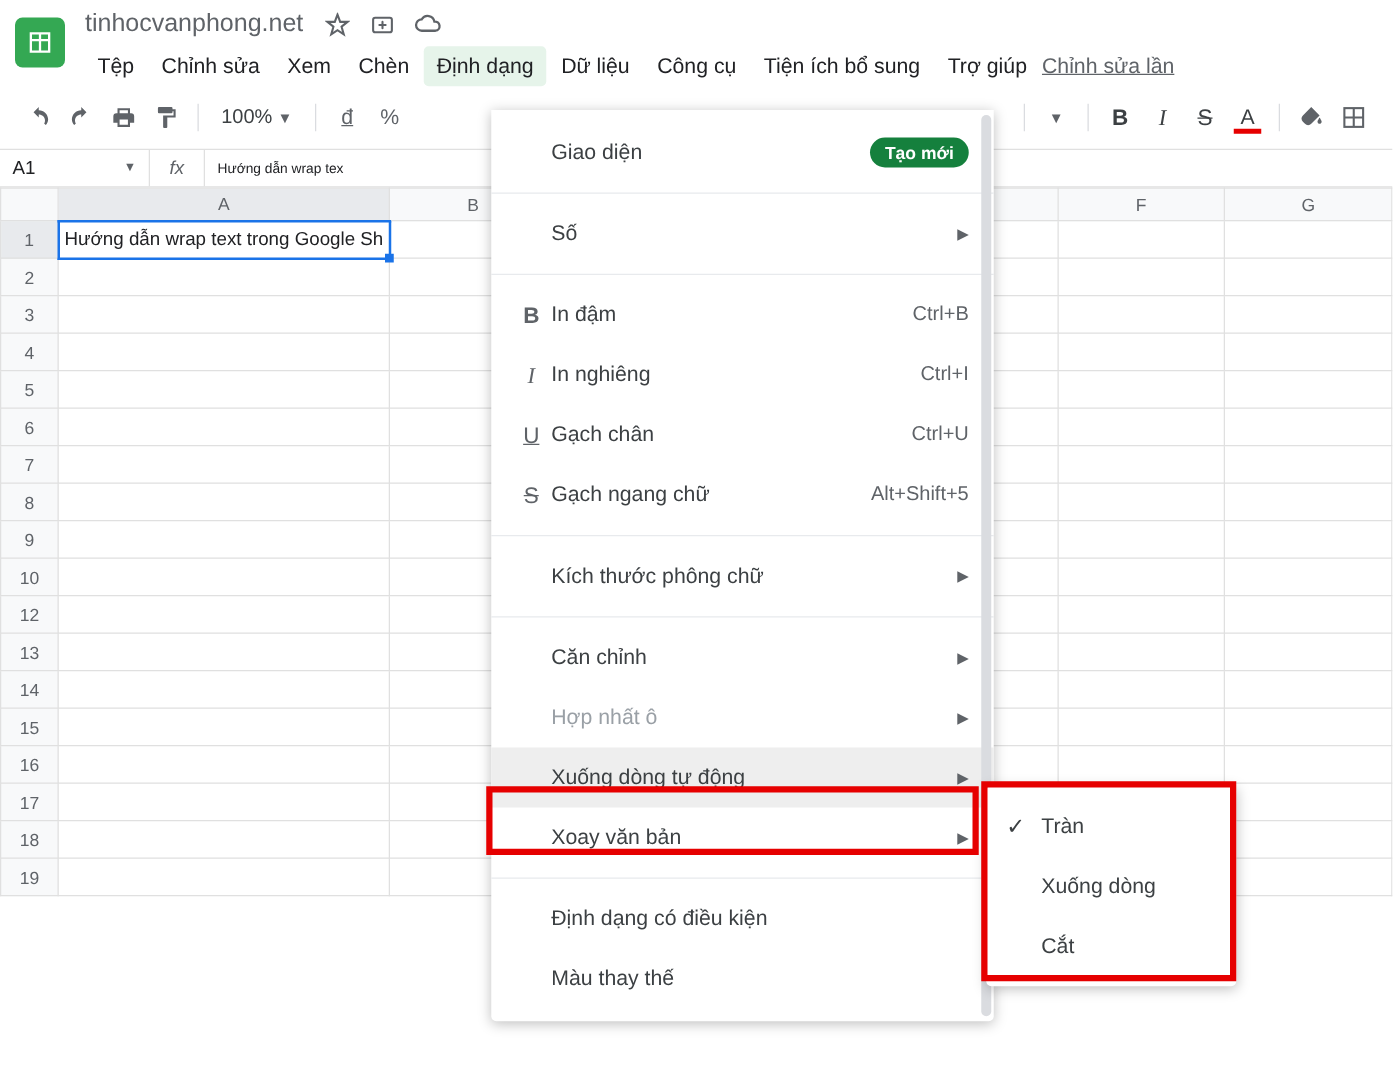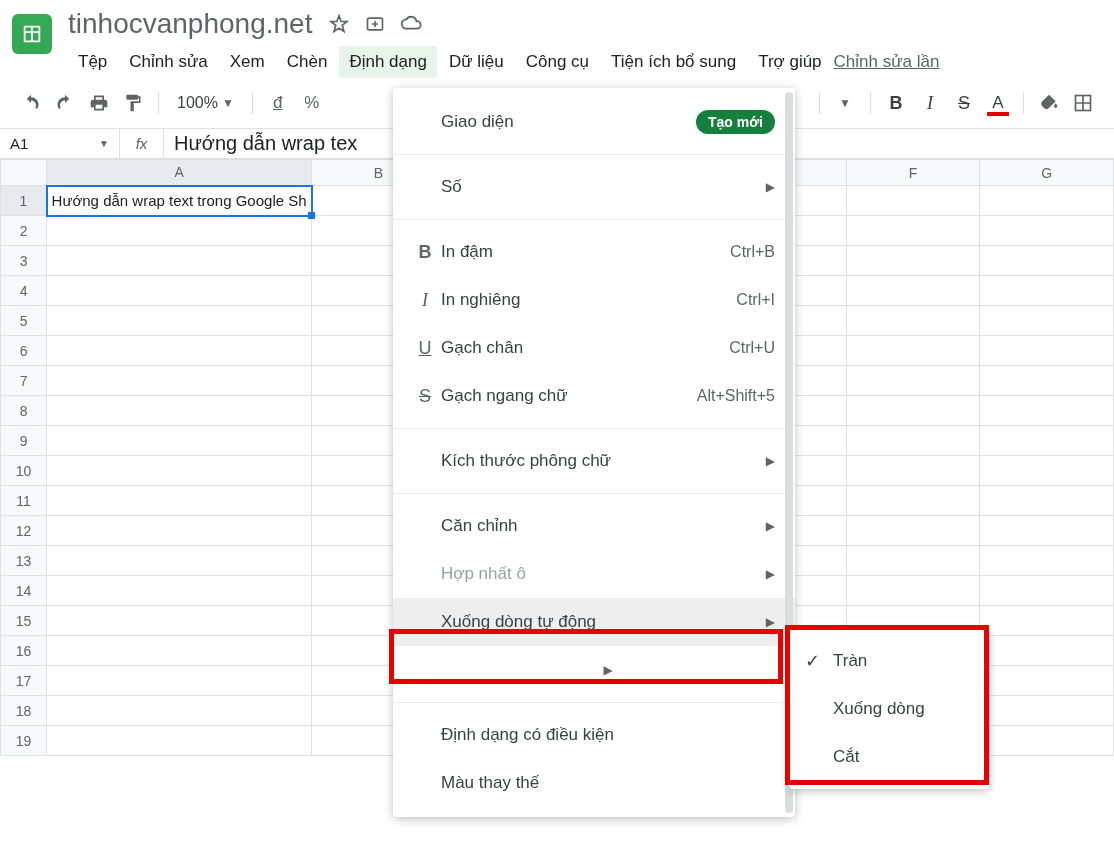--- a/index.html
+++ b/index.html
@@ -3,41 +3,41 @@
 <meta charset="utf-8">
 <style>
   * { box-sizing: border-box; margin: 0; padding: 0; }
   body { font-family: Arial, "Helvetica Neue", sans-serif; font-size: 14px; color: #202124; background: #fff; width: 1114px; height: 858px; overflow: hidden; position: relative; }
   
   .header { display: flex; align-items: flex-start; padding: 8px 12px 0 12px; }
   .logo { width: 40px; height: 40px; background: #34a853; border-radius: 6px; display: flex; align-items: center; justify-content: center; margin-right: 16px; margin-top: 6px; flex-shrink: 0; }
   .logo svg { fill: #fff; }
   .header-main { flex: 1; }
   .title-row { display: flex; align-items: center; gap: 16px; margin-bottom: 6px; }
-  .doc-title { font-size: 28px; color: #5f6368; font-weight: 400; }
+  .doc-title { font-size: 20px; color: #5f6368; font-weight: 400; }
   .title-icons { display: flex; gap: 14px; color: #5f6368; }
   .title-icons span { display: inline-flex; align-items: center; justify-content: center; width: 22px; height: 22px; }
   
   .menubar { display: flex; gap: 2px; }
   .menubar-item { padding: 6px 10px; font-size: 17px; color: #202124; border-radius: 4px; cursor: pointer; }
   .menubar-item.active { background: #e6f4ea; }
   .last-edit { color: #5f6368; text-decoration: underline; margin-left: 0; padding: 6px 0; font-size: 17px; }
   
   .toolbar { display: flex; align-items: center; padding: 10px 16px; border-bottom: 1px solid #e0e0e0; gap: 4px; }
   .toolbar .tb-btn { width: 30px; height: 30px; display: inline-flex; align-items: center; justify-content: center; color: #5f6368; cursor: pointer; }
   .toolbar .sep { width: 1px; height: 22px; background: #dadce0; margin: 0 6px; }
   .zoom { display: flex; align-items: center; gap: 4px; font-size: 16px; color: #3c4043; padding: 0 8px; }
   .zoom .arrow { color: #5f6368; font-size: 12px; }
   .spacer { flex: 1; }
   
   .fxbar { display: flex; align-items: center; border-bottom: 1px solid #e0e0e0; height: 30px; }
   .cellref { width: 120px; padding: 0 10px; border-right: 1px solid #e0e0e0; display: flex; align-items: center; height: 100%; font-size: 15px; }
   .cellref .arrow { margin-left: auto; color: #5f6368; font-size: 10px; }
   .fx-icon { width: 44px; text-align: center; font-style: italic; color: #5f6368; font-size: 15px; border-right: 1px solid #e0e0e0; height: 100%; display: flex; align-items: center; justify-content: center; }
-  .fx-input { flex: 1; padding: 0 10px; font-size: 20px; }
+  .fx-input { flex: 1; padding: 0 10px; font-size: 11px; }
   
   .grid-area { position: relative; }
   .grid { border-collapse: collapse; table-layout: fixed; }
   .grid th, .grid td { border: 1px solid #e0e0e0; font-weight: 400; }
   .corner { width: 50px; height: 26px; background: #f8f9fa; }
   .colh { width: 150px; height: 26px; background: #f8f9fa; text-align: center; font-size: 14px; color: #5f6368; }
   .rowh { width: 50px; height: 30px; background: #f8f9fa; text-align: center; font-size: 14px; color: #5f6368; }
   .cell { width: 150px; height: 30px; padding: 0 4px; font-size: 15px; text-align: left; white-space: nowrap; overflow: visible; }
   .selected-cell { border: 2px solid #1a73e8 !important; position: relative; margin-top: 32px; }
   .selected-cell::after { content: ""; position: absolute; right: -4px; bottom: -4px; width: 7px; height: 7px; background: #1a73e8; }
@@ -281,30 +281,20 @@
           <th class="rowh">10</th>
           <td class="cell"></td>
           <td class="cell"></td>
           <td class="cell"></td>
           <td class="cell"></td>
           <td class="cell"></td>
           <td class="cell"></td>
           <td class="cell"></td>
         </tr>
   <tr>
-          <th class="rowh">11</th>
-          <td class="cell"></td>
-          <td class="cell"></td>
-          <td class="cell"></td>
-          <td class="cell"></td>
-          <td class="cell"></td>
-          <td class="cell"></td>
-          <td class="cell"></td>
-        </tr>
-  <tr>
           <th class="rowh">12</th>
           <td class="cell"></td>
           <td class="cell"></td>
           <td class="cell"></td>
           <td class="cell"></td>
           <td class="cell"></td>
           <td class="cell"></td>
           <td class="cell"></td>
         </tr>
   <tr>
@@ -432,20 +422,21 @@
     <span class="dd-label">Hợp nhất ô</span>
     <span class="dd-arrow">▶</span>
   </div>
   <div class="dd-row highlight">
     <span class="dd-ic"></span>
     <span class="dd-label">Xuống dòng tự động</span>
     <span class="dd-arrow">▶</span>
   </div>
   <div class="dd-row">
     <span class="dd-ic"></span>
+    <span class="dd-label">Xoay văn bản</span>
     <span class="dd-arrow">▶</span>
   </div>
   <div class="dd-sep"></div>
   <div class="dd-row">
     <span class="dd-ic"></span>
     <span class="dd-label">Định dạng có điều kiện</span>
   </div>
   <div class="dd-row">
     <span class="dd-ic"></span>
     <span class="dd-label">Màu thay thế</span>

